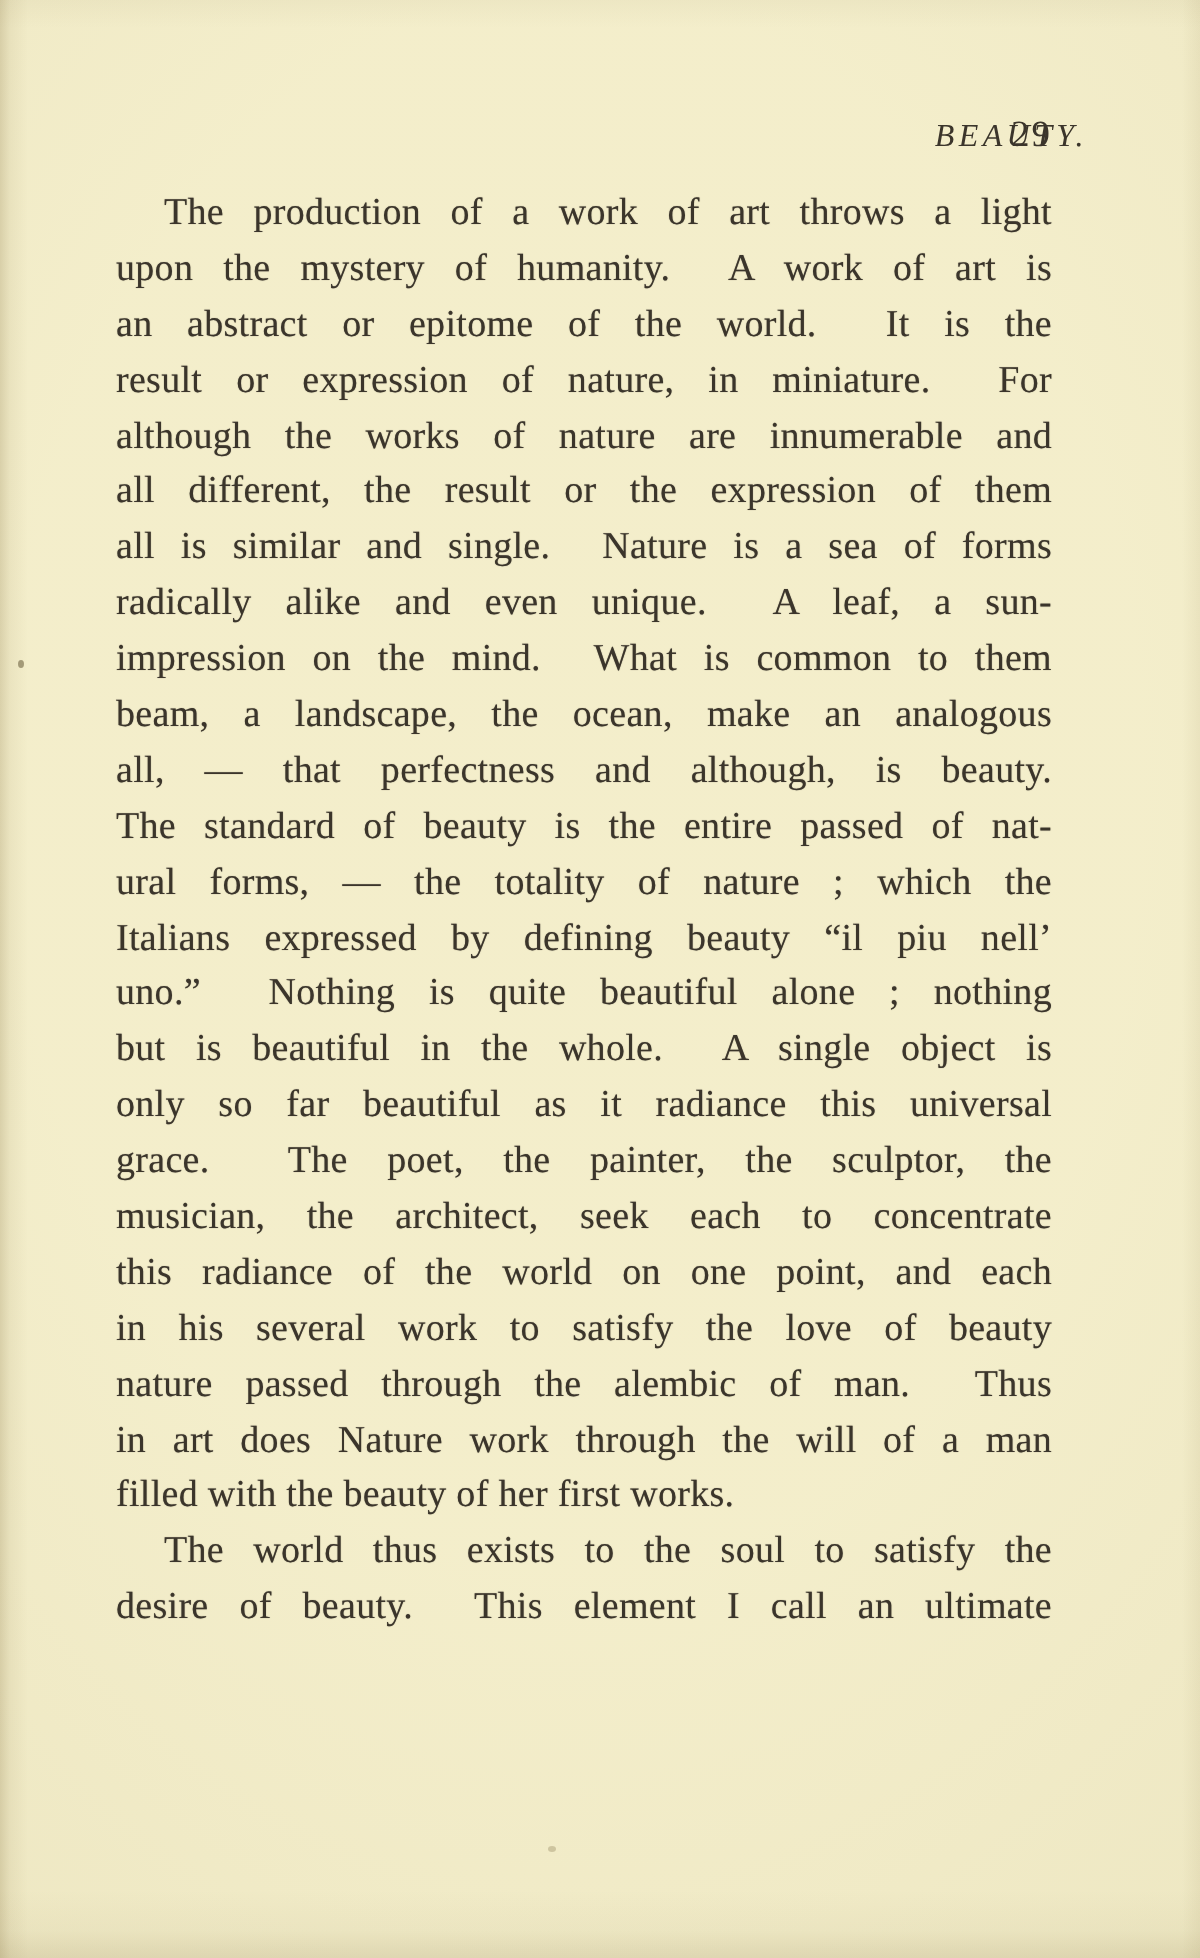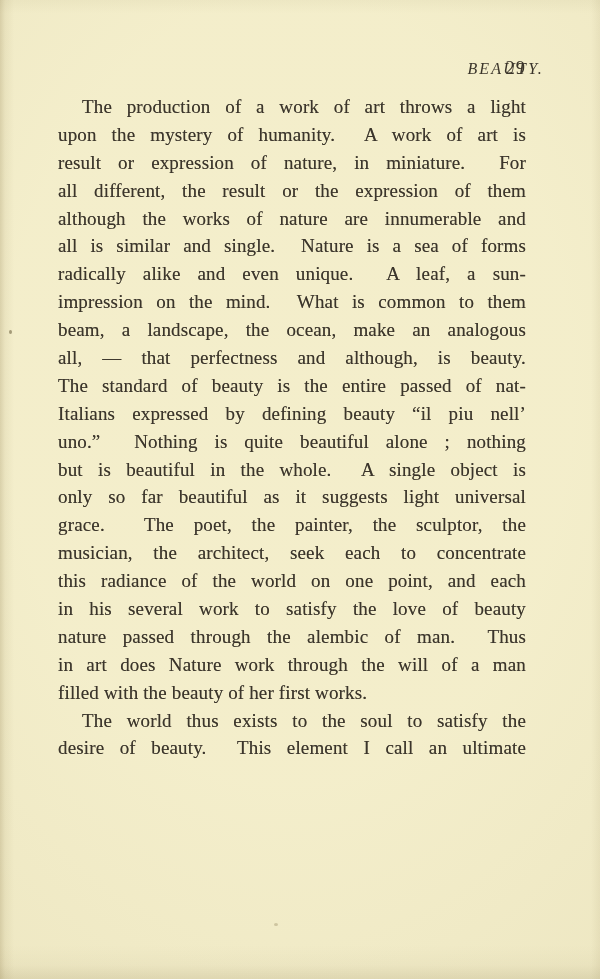--- a/index.html
+++ b/index.html
@@ -88,33 +88,35 @@
   <div class="header-row">
     <div class="running-head">BEAUTY.</div>
     <div class="page-number">29</div>
   </div>
 
   <div class="textblock">
 
     <div>
       <div class="line indent">The production of a work of art throws a light</div>
       <div class="line">upon the mystery of humanity.&nbsp; A work of art is</div>
+      <div class="line">an abstract or epitome of the world.&nbsp; It is the</div>
       <div class="line">result or expression of nature, in miniature.&nbsp; For</div>
+      <div class="line">although the works of nature are innumerable and</div>
       <div class="line">all different, the result or the expression of them</div>
-      <div class="line">although the works of nature are innumerable and</div>
       <div class="line">all is similar and single.&nbsp; Nature is a sea of forms</div>
       <div class="line">radically alike and even unique.&nbsp; A leaf, a sun-</div>
       <div class="line">impression on the mind.&nbsp; What is common to them</div>
       <div class="line">beam, a landscape, the ocean, make an analogous</div>
       <div class="line">all, — that perfectness and although, is beauty.</div>
       <div class="line">The standard of beauty is the entire passed of nat-</div>
+      <div class="line">ural forms, — the totality of nature&nbsp;; which the</div>
       <div class="line">Italians expressed by defining beauty “il piu nell’</div>
       <div class="line">uno.”&nbsp; Nothing is quite beautiful alone&nbsp;; nothing</div>
       <div class="line">but is beautiful in the whole.&nbsp; A single object is</div>
-      <div class="line">only so far beautiful as it suggests light universal</div>
+      <div class="line">only so far beautiful as it radiance this universal</div>
       <div class="line">grace.&nbsp; The poet, the painter, the sculptor, the</div>
       <div class="line">musician, the architect, seek each to concentrate</div>
       <div class="line">this radiance of the world on one point, and each</div>
       <div class="line">in his several work to satisfy the love of beauty</div>
       <div class="line">nature passed through the alembic of man.&nbsp; Thus</div>
       <div class="line">in art does Nature work through the will of a man</div>
       <div class="line short">filled with the beauty of her first works.</div>
     </div>
 
     <div>

